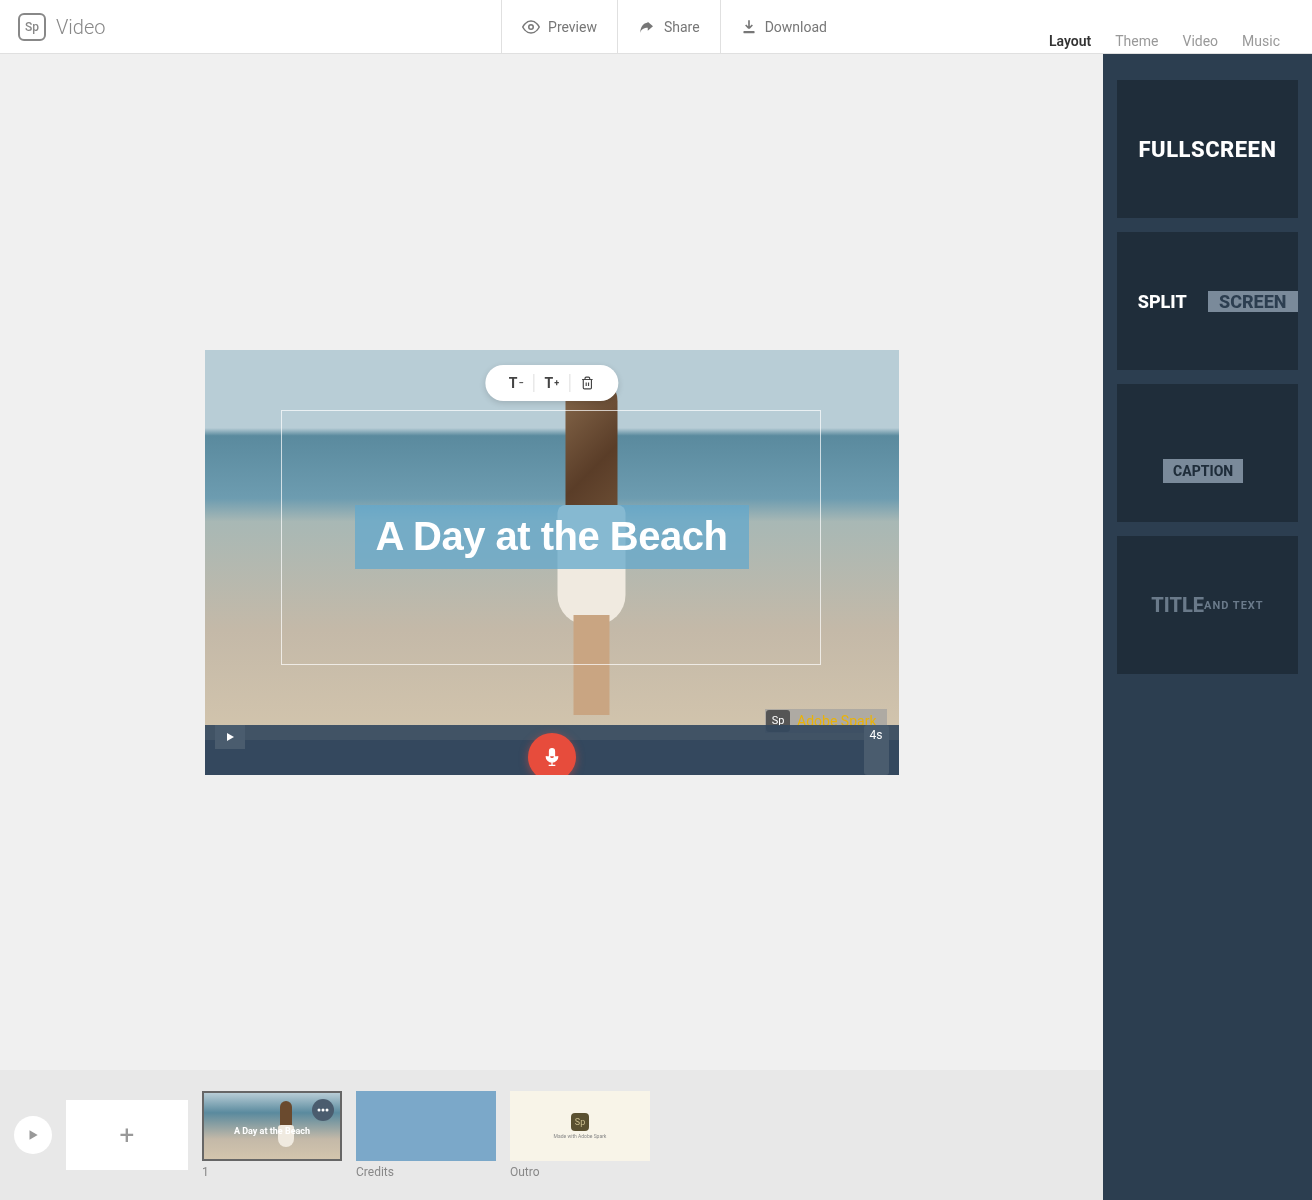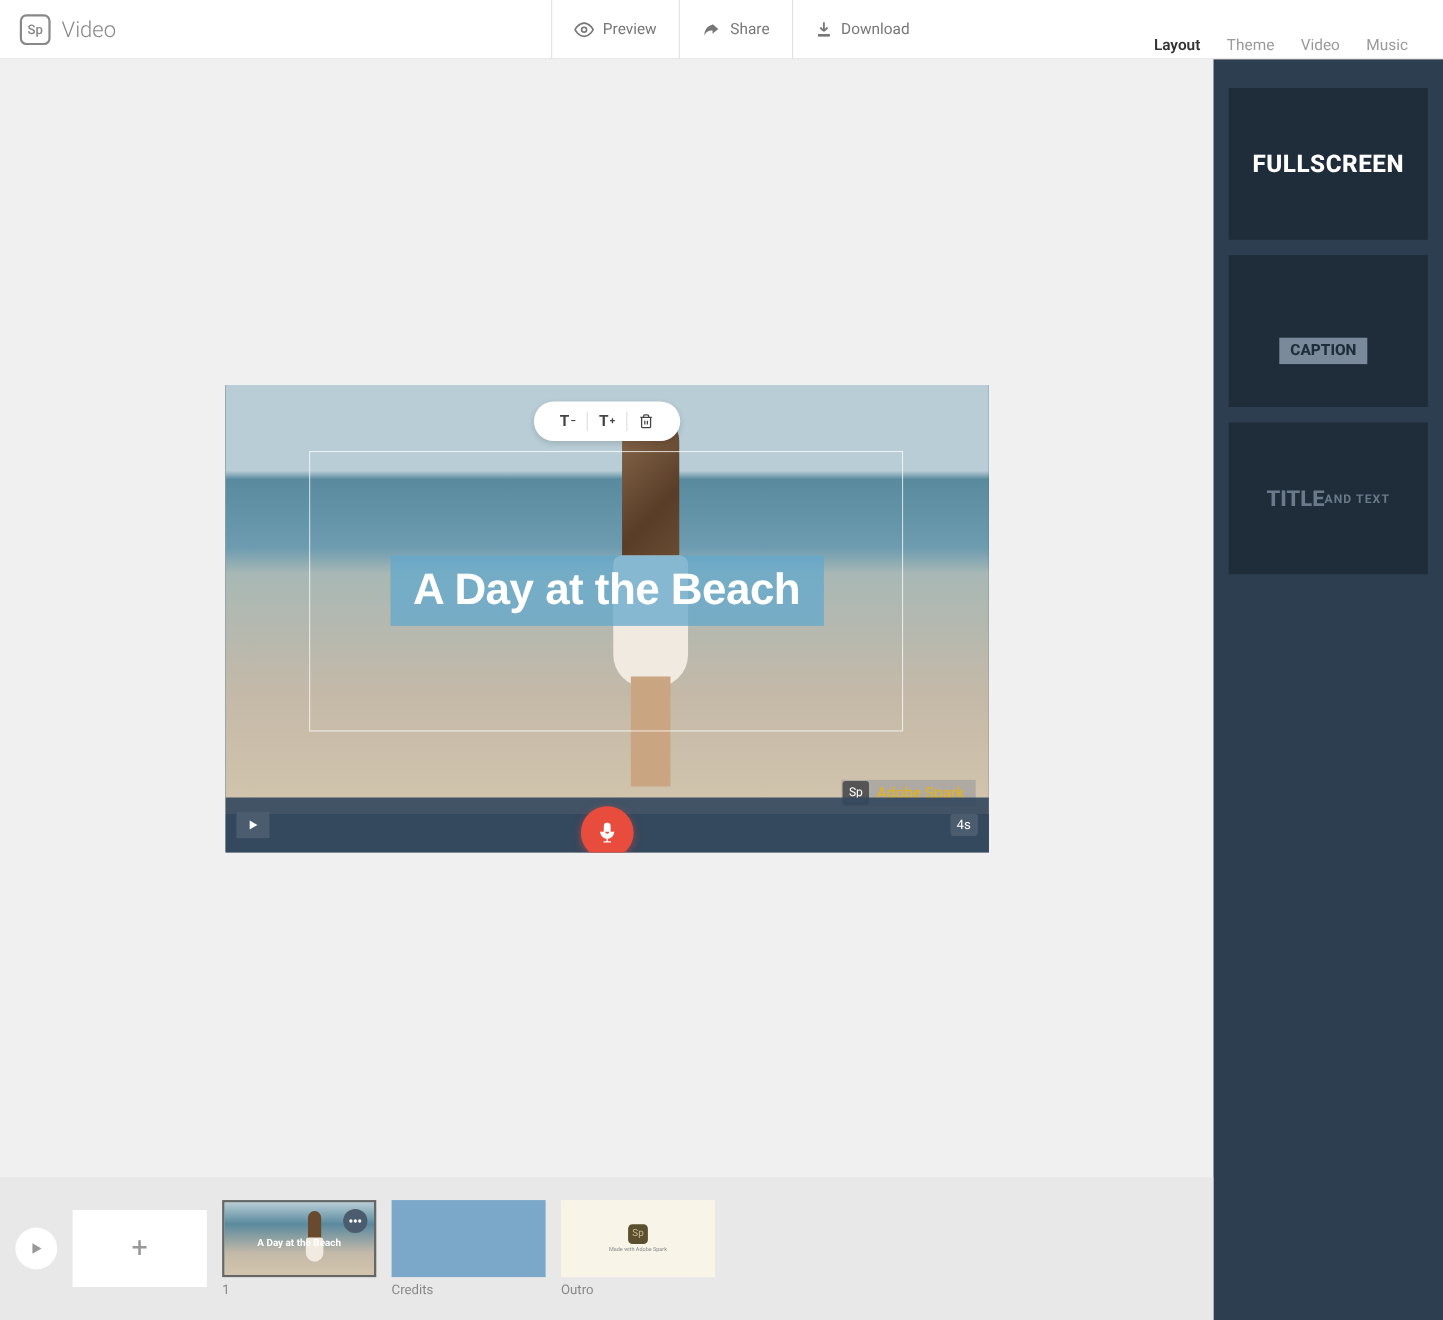--- a/index.html
+++ b/index.html
@@ -36,21 +36,21 @@
 .title-text { color: #fff; font-size: 40px; font-weight: 800; font-family: Arial, sans-serif; letter-spacing: -0.5px; }
 
 .text-toolbar { position: absolute; top: 15px; left: 50%; transform: translateX(-50%); background: #fff; border-radius: 18px; height: 36px; display: flex; align-items: center; padding: 0 14px; box-shadow: 0 2px 6px rgba(0,0,0,0.15); }
 .tb-btn { padding: 0 10px; display: flex; align-items: center; cursor: pointer; font-weight: bold; font-size: 14px; color: #444; }
 .tb-sep { width: 1px; height: 18px; background: #ddd; }
 
 .watermark { position: absolute; bottom: 42px; right: 12px; display: flex; align-items: center; background: rgba(160,160,160,0.7); }
 .wm-logo { background: #555; color: #fff; font-size: 11px; width: 24px; height: 22px; display: flex; align-items: center; justify-content: center; border-radius: 3px; margin: 1px; }
 .wm-text { color: #eab308; font-size: 14px; padding: 0 10px 0 6px; }
 
-.player-bar { position: absolute; bottom: 0; left: 0; right: 0; height: 50px; background: rgba(52,73,94,0.92); display: flex; align-items: center; padding: 0 10px; }
+.player-bar { position: absolute; bottom: 0; left: 0; right: 0; height: 50px; background: rgba(52,73,94,0.92); display: flex; padding: 0 10px; }
 .play-btn-small { width: 30px; height: 24px; background: #4a5c6e; display: flex; align-items: center; justify-content: center; cursor: pointer; }
 .duration { margin-left: auto; background: #4a5c6e; color: #fff; font-size: 12px; padding: 3px 6px; border-radius: 3px; }
 
 .mic-btn { position: absolute; bottom: -6px; left: 50%; transform: translateX(-50%); width: 48px; height: 48px; background: #e74c3c; border-radius: 50%; display: flex; align-items: center; justify-content: center; cursor: pointer; box-shadow: 0 2px 8px rgba(231,76,60,0.5); }
 
 
 .right-panel { width: 209px; background: #2c3e50; padding: 26px 14px; }
 .layout-opt { width: 100%; height: 138px; background: #1f2d3a; margin-bottom: 14px; display: flex; align-items: center; justify-content: center; cursor: pointer; }
 .layout-opt.split { display: flex; padding: 0; }
 .layout-opt .fullscreen-label { color: #fff; font-size: 22px; font-weight: 800; letter-spacing: 0.5px; }
@@ -201,20 +201,24 @@
         </div>
         <div class="thumb-label">Outro</div>
       </div>
     </div>
   </div>
 
   <div class="right-panel">
     <div class="layout-opt">
       <div class="fullscreen-label">FULLSCREEN</div>
     </div>
+    <div class="layout-opt split">
+      <div class="split-left">SPLIT</div>
+      <div class="split-right">SCREEN</div>
+    </div>
     <div class="layout-opt" style="align-items:flex-start;justify-content:center;flex-direction:column;padding:5px 46px">
       <div class="caption-box">CAPTION</div>
     </div>
     <div class="layout-opt title-opt">
       <div class="t1">TITLE</div>
       <div class="t2">AND TEXT</div>
     </div>
   </div>
 </div>
 

